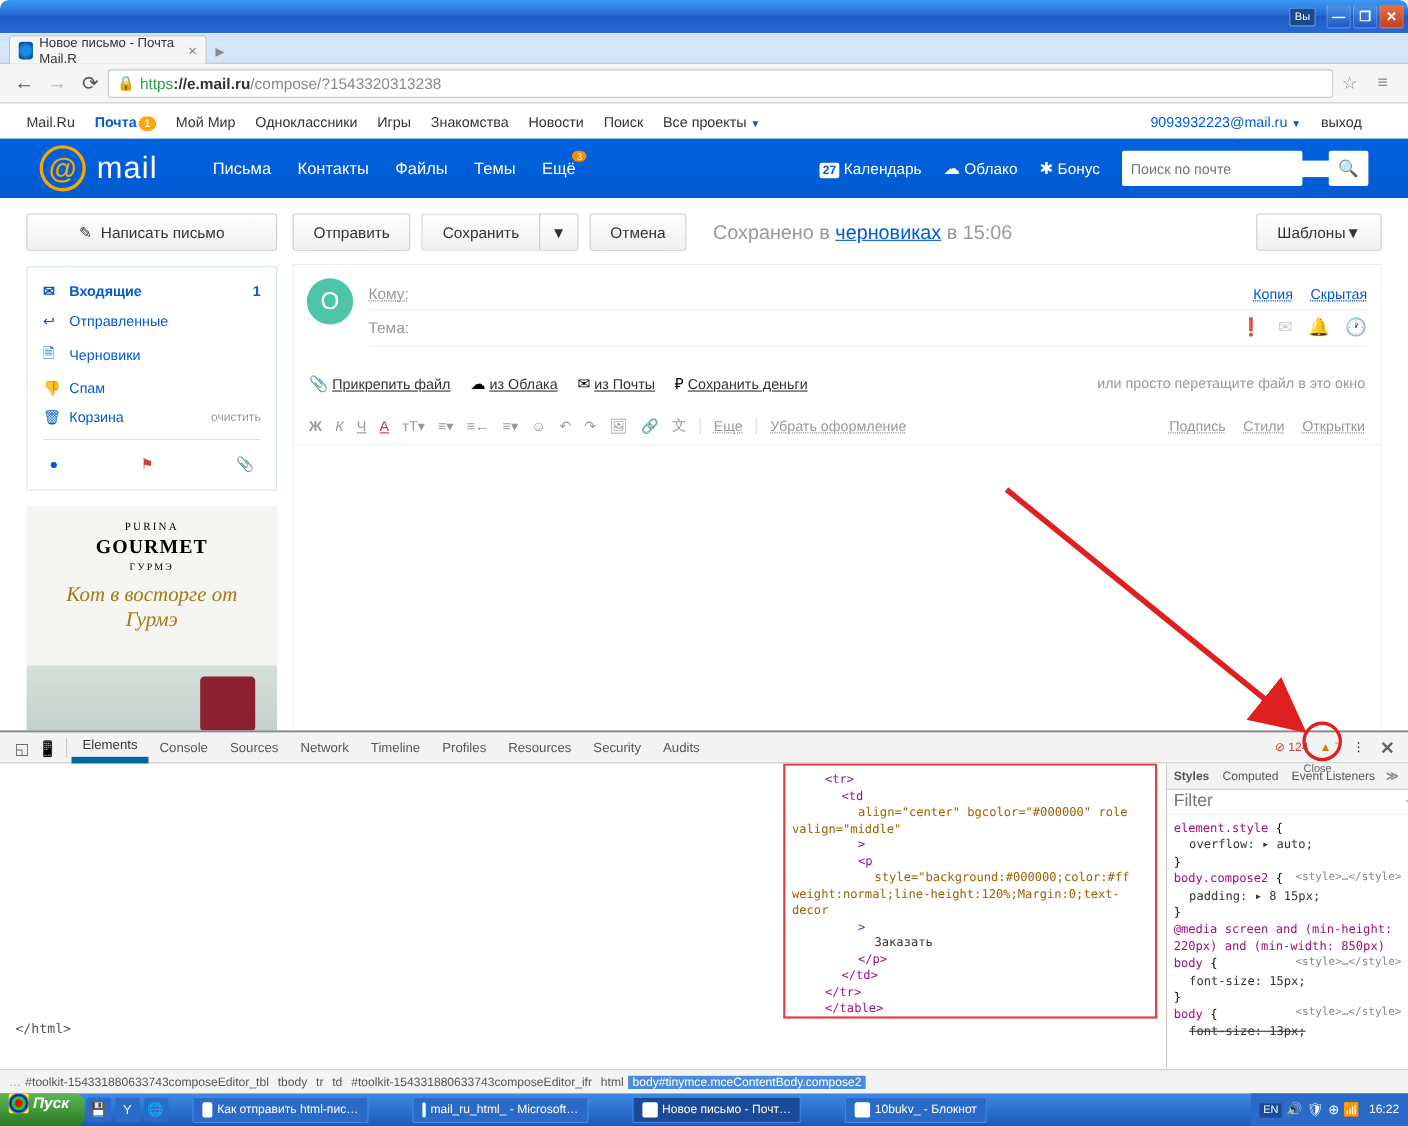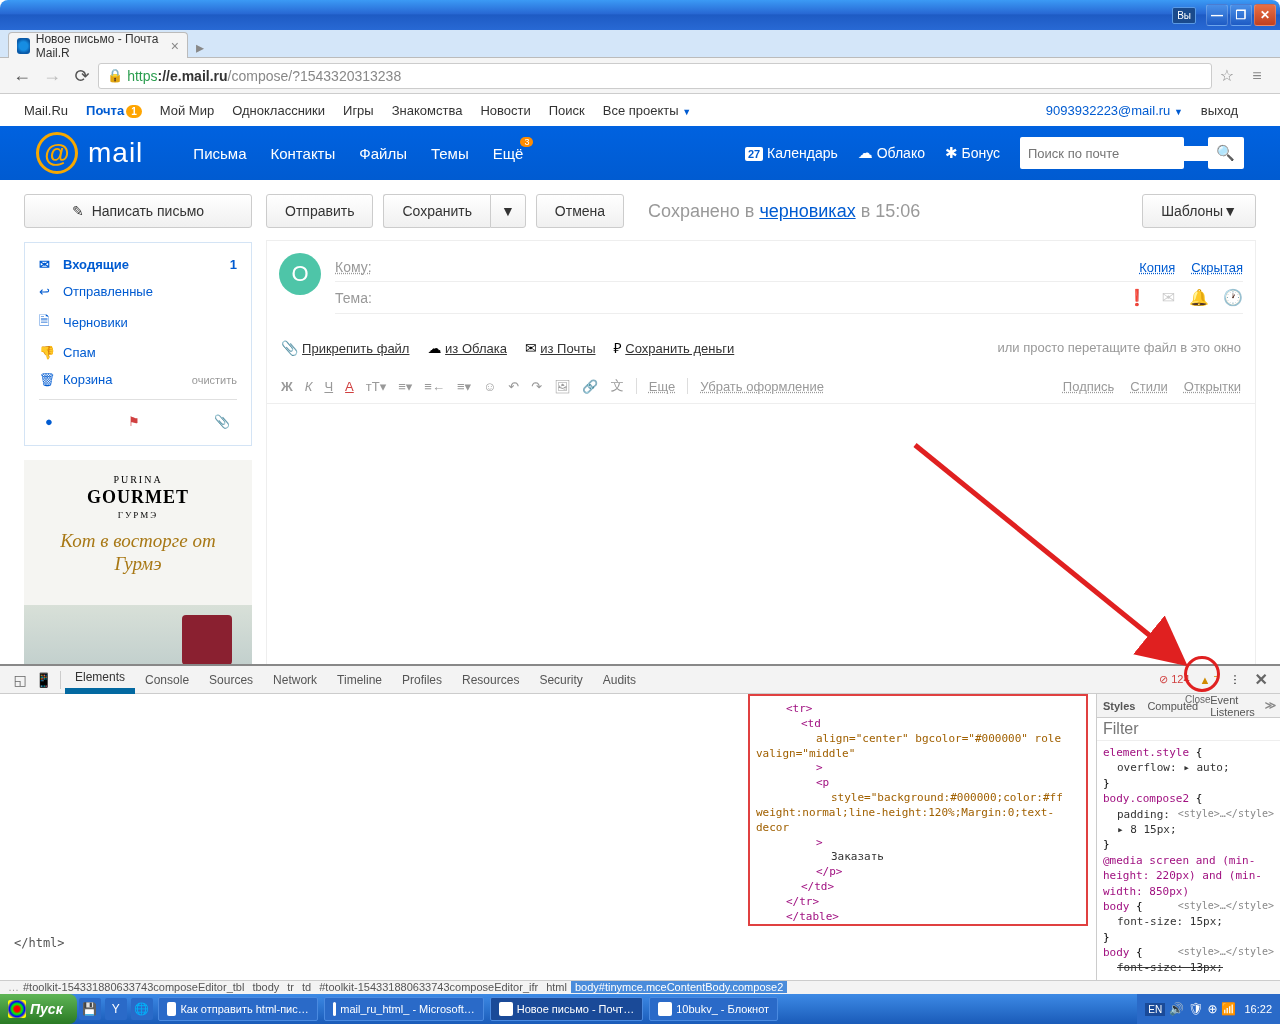--- a/index.html
+++ b/index.html
@@ -127,21 +127,21 @@
 .dt-elements { flex: 1; font-family: monospace; font-size: 12px; padding: 8px; color: #555; overflow: hidden; position: relative; }
 .code-box { position: absolute; top: 0; right: 8px; width: 340px; height: 232px; border: 2px solid #e04040; padding: 6px; font-size: 11px; line-height: 1.35; overflow: hidden; }
 .code-box .tag { color: #a01080; }
 .code-box .attr { color: #a06000; }
 .code-box .content { color: #333; }
 .t-indent1 { padding-left: 30px; } .t-indent2 { padding-left: 45px; } .t-indent3 { padding-left: 60px; }
 .t-indent4 { padding-left: 75px; }
 .wrap0 { padding-left: 0; }
 .closing-html { position: absolute; bottom: 30px; left: 14px; }
 
-.dt-styles { width: 184px; border-left: 1px solid #ccc; font-size: 11px; }
+.dt-styles { width: 220px; border-left: 1px solid #ccc; font-size: 11px; }
 .dt-styles-tabs { display: flex; border-bottom: 1px solid #ccc; background: #f3f3f3; height: 24px; align-items: center; font-size: 11px; }
 .dt-styles-tabs .stab { padding: 0 6px; color: #555; }
 .dt-styles-tabs .stab.active { font-weight: bold; }
 .dt-styles-tabs .schev { padding: 0 4px; color: #888; font-weight: bold; }
 .dt-filter { display: flex; align-items: center; border-bottom: 1px solid #eee; padding: 2px 6px; color: #999; }
 .dt-filter input { border: none; flex: 1; font-size: 16px; outline: none; }
 .dt-filter .fbtn { margin-left: 4px; color: #666; }
 .css-rules { font-family: monospace; padding: 4px 6px; line-height: 1.4; }
 .css-sel { color: #a01080; }
 .css-prop { color: #333; padding-left: 14px; display: block; }
@@ -153,24 +153,24 @@
 .dt-breadcrumb .bc.active { background: #4a8cdb; color: #fff; }
 .dt-breadcrumb .bcdot { color: #999; }
 
 
 .red-arrow { position: absolute; top: 440px; left: 910px; width: 290px; height: 250px; pointer-events: none; z-index: 100; }
 .red-circle { position: absolute; top: 656px; left: 1184px; width: 36px; height: 36px; border: 3px solid #e02020; border-radius: 50%; pointer-events: none; z-index: 101; }
 .close-label { position: absolute; top: 694px; left: 1185px; font-size: 10px; color: #666; z-index: 100; }
 
 
 .taskbar { position: absolute; bottom: 0; left: 0; right: 0; height: 30px; background: linear-gradient(to bottom, #3d8ae5, #1a5bb8); display: flex; align-items: center; }
-.start-btn { height: 100%; padding: 0 14px 0 8px; background: linear-gradient(to bottom, #5fb556, #2a7a24); color: #fff; font-style: italic; font-weight: bold; display: flex; align-items: center; border-radius: 0 8px 8px 0; font-size: 14px; }
+.start-btn { height: 100%; padding: 0 14px 0 8px; background: linear-gradient(to bottom, #5fb556, #2a7a24); color: #fff; font-style: italic; font-weight: bold; display: flex; align-items: flex-start; border-radius: 0 8px 8px 0; font-size: 14px; }
 .start-btn::before { content: ''; width: 18px; height: 18px; background: radial-gradient(circle, #f00 20%, #0f0 40%, #00f 60%, #ff0 80%); border-radius: 2px; margin-right: 4px; }
 .ql { width: 22px; height: 22px; margin: 0 2px; background: #2a6ac8; border-radius: 2px; display: flex; align-items: center; justify-content: center; font-size: 12px; color: #fff; }
-.task-item { height: 24px; padding: 0 8px; margin: 0 3px; background: #2a6ac8; border: 1px solid #4a8ae0; color: #fff; font-size: 11px; display: flex; align-items: center; border-radius: 2px; max-width: 160px; overflow: hidden; white-space: nowrap; }
+.task-item { height: 24px; padding: 0 8px; margin: 0 20px; background: #2a6ac8; border: 1px solid #4a8ae0; color: #fff; font-size: 11px; display: flex; align-items: center; border-radius: 2px; max-width: 160px; overflow: hidden; white-space: nowrap; }
 .task-item.active { background: #1a4a98; }
 .task-favicon { width: 14px; height: 14px; margin-right: 4px; background: #fff; border-radius: 2px; }
 .tray { margin-left: auto; display: flex; align-items: center; gap: 4px; padding: 0 8px; background: #2a6ac8; height: 100%; font-size: 11px; color: #fff; }
 .tray .tray-icon { font-size: 12px; }
 .tray .lang { background: #1a4a98; padding: 1px 3px; font-size: 10px; }
 .tray .clock { margin-left: 4px; }
 </style>
 </head>
 <body>
 

